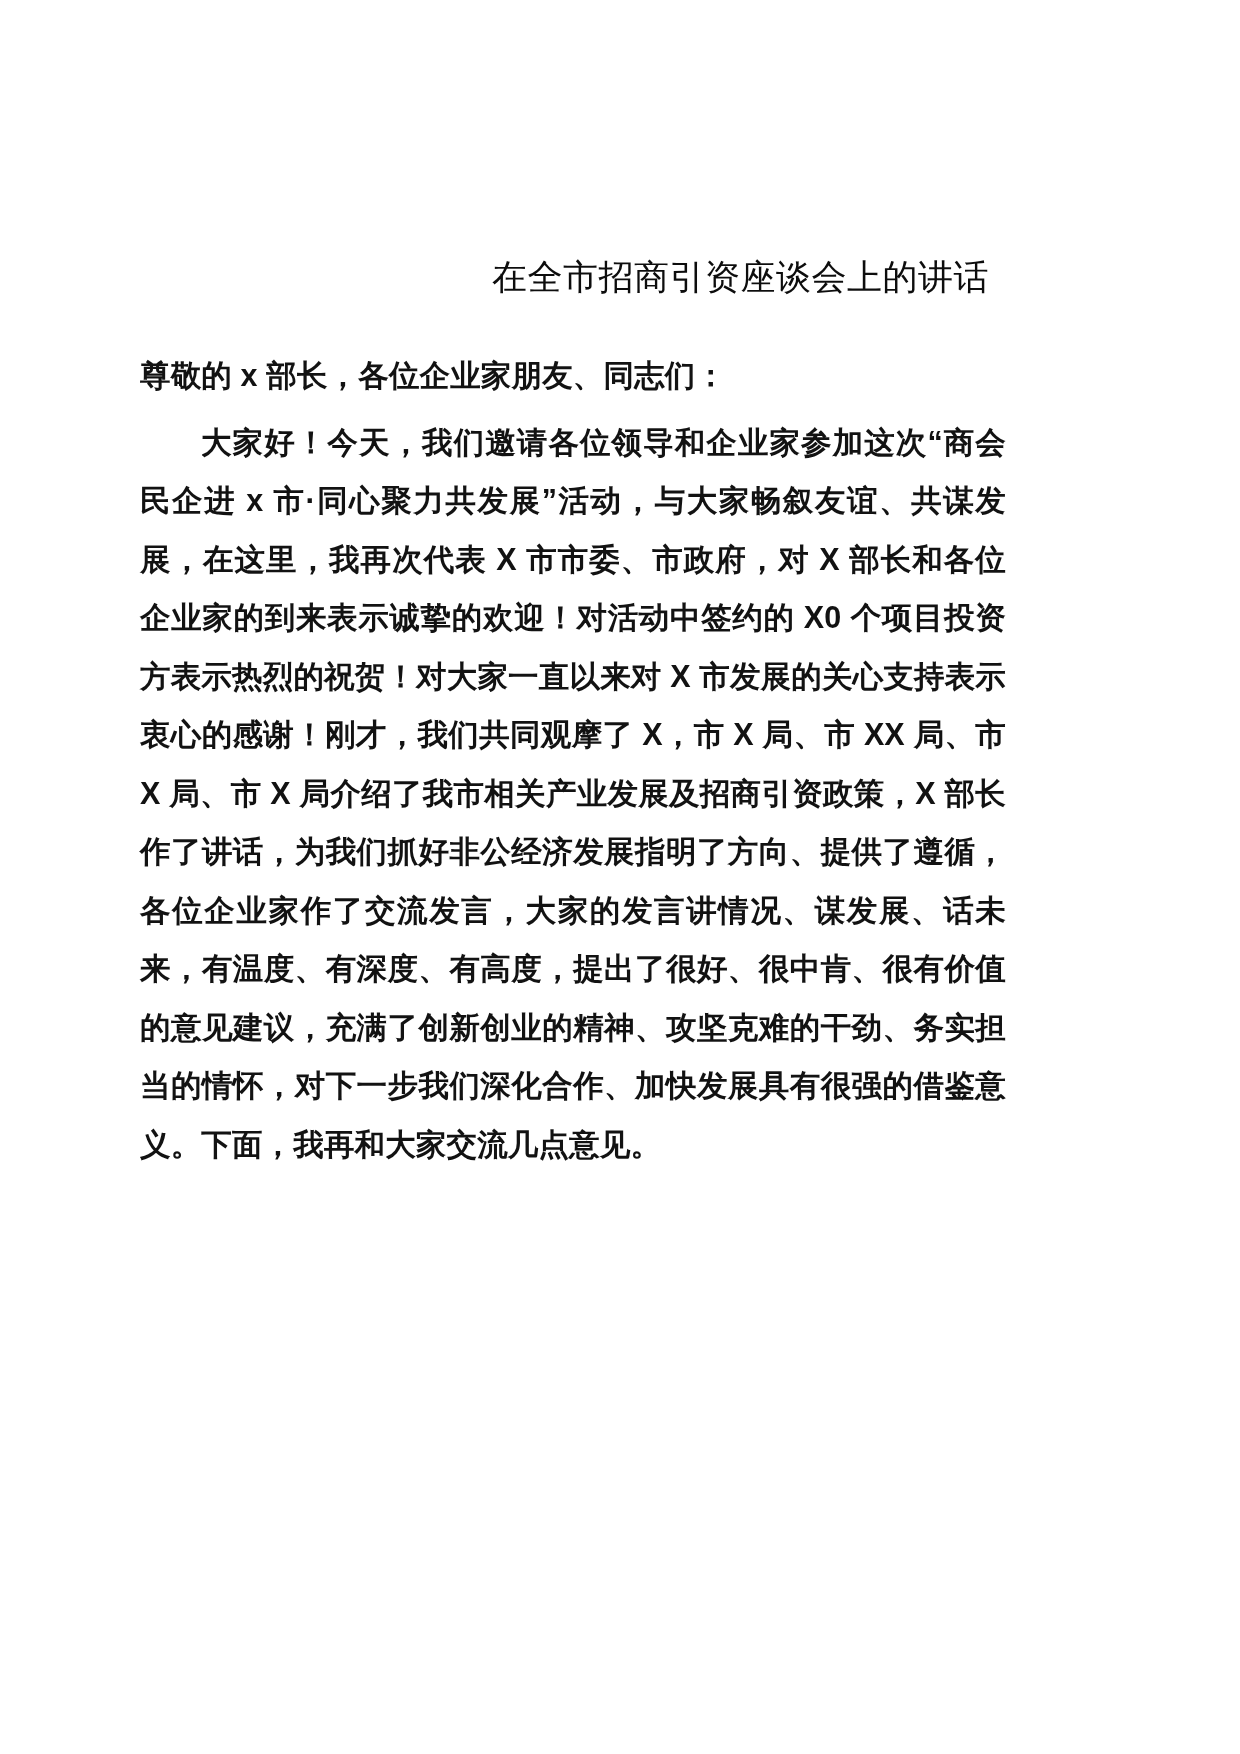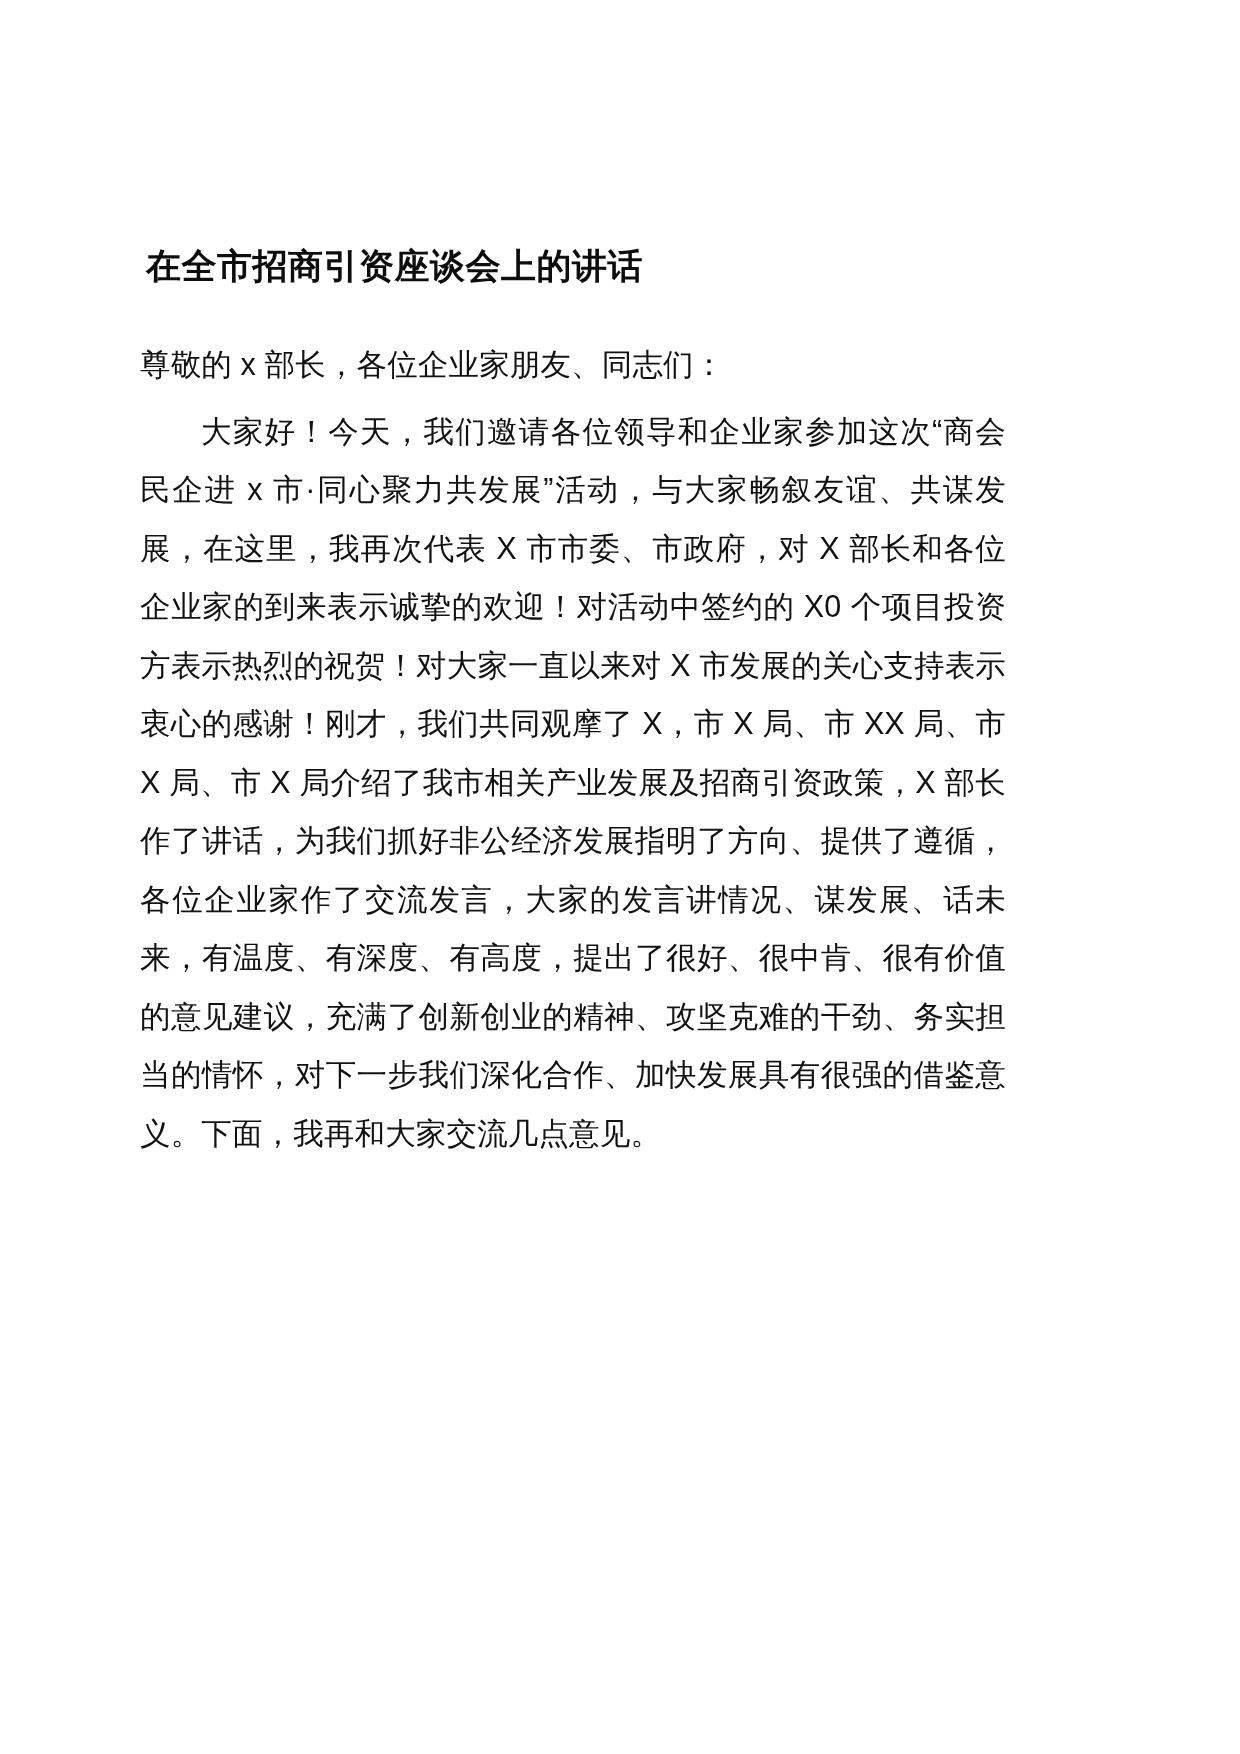--- a/index.html
+++ b/index.html
@@ -20,39 +20,39 @@
     overflow: hidden;
     box-sizing: border-box;
   }
   .content {
     position: absolute;
     left: 140px;
     top: 0;
     width: 866px;
   }
   .doc-title {
-    text-align: left;
+    text-align: right;
     font-size: 35px;
-    font-weight: 700;
+    font-weight: 400;
     letter-spacing: 0.5px;
     color: #0d0d0d;
-    margin: 6px;
+    margin: 17px;
     padding-top: 236px;
     line-height: 1.35;
     font-family: "Liberation Sans", "DejaVu Sans", sans-serif;
   }
   .para {
     font-size: 30.5px;
     line-height: 58.5px;
     color: #121212;
     margin: 0;
     text-align: justify;
     text-justify: inter-ideograph;
     letter-spacing: 0.15px;
-    font-weight: 400;
+    font-weight: 700;
   }
   .para.salutation {
     margin-top: 46px;
     text-indent: 0;
   }
   .para.indented {
     text-indent: 2em;
     margin-top: 8px;
   }
   .para.last {

